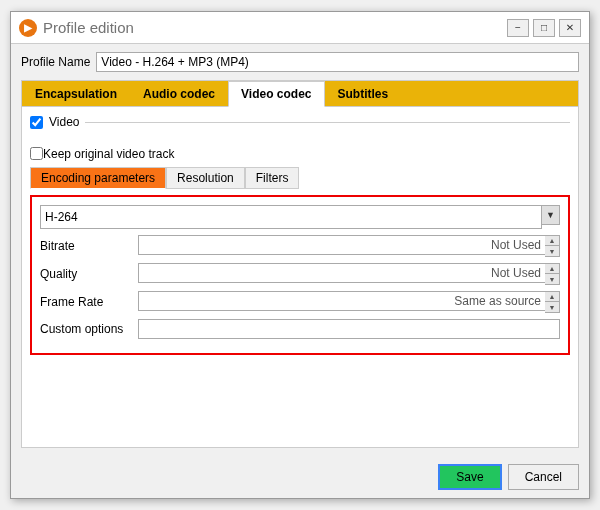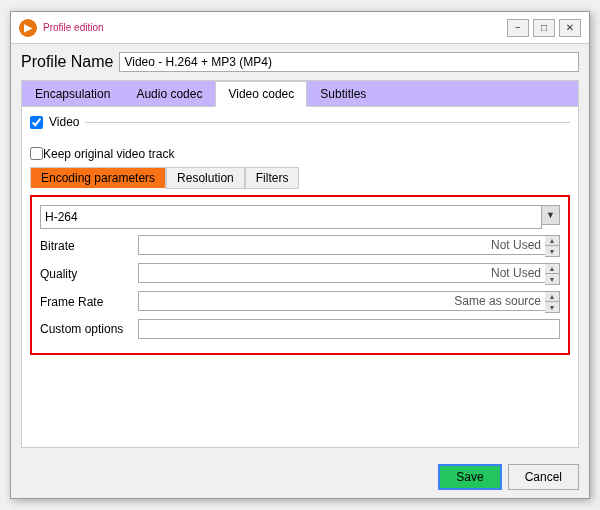--- a/index.html
+++ b/index.html
@@ -35,23 +35,23 @@
       border-radius: 50%;
       display: flex;
       align-items: center;
       justify-content: center;
       color: white;
       font-size: 10px;
       font-weight: bold;
     }
     .title-bar-text {
       flex: 1;
-      font-size: 10px;
+      font-size: 15px;
       font-weight: normal;
-      color: #be185d;
+      color: #737373;
     }
     .title-bar-controls {
       display: flex;
       gap: 4px;
     }
     .title-bar-btn {
       width: 22px;
       height: 18px;
       background: #f0f0f0;
       border: 1px solid #aaa;
@@ -65,40 +65,41 @@
     .content {
       padding: 8px 10px;
     }
     .profile-name-row {
       display: flex;
       align-items: center;
       margin-bottom: 8px;
       gap: 6px;
     }
     .profile-name-label {
-      font-size: 16px;
+      font-size: 12px;
       white-space: nowrap;
       color: #000;
     }
     .profile-name-input {
       flex: 1;
       height: 20px;
       border: 1px solid #aaa;
       padding: 2px 4px;
       font-size: 12px;
       background: white;
     }
     .tabs-container {
       border: 1px solid #ccc;
       background: white;
     }
     .tab-bar {
       display: flex;
-      background: #c4b5fd;
+      background: #eab308;
       border-bottom: 1px solid #ccc;
+      font-weight: bold;
     }
     .tab {
       padding: 5px 12px;
       font-size: 12px;
       cursor: pointer;
       border: 1px solid transparent;
       margin-bottom: -1px;
       color: #000;
     }
     .tab.active {

